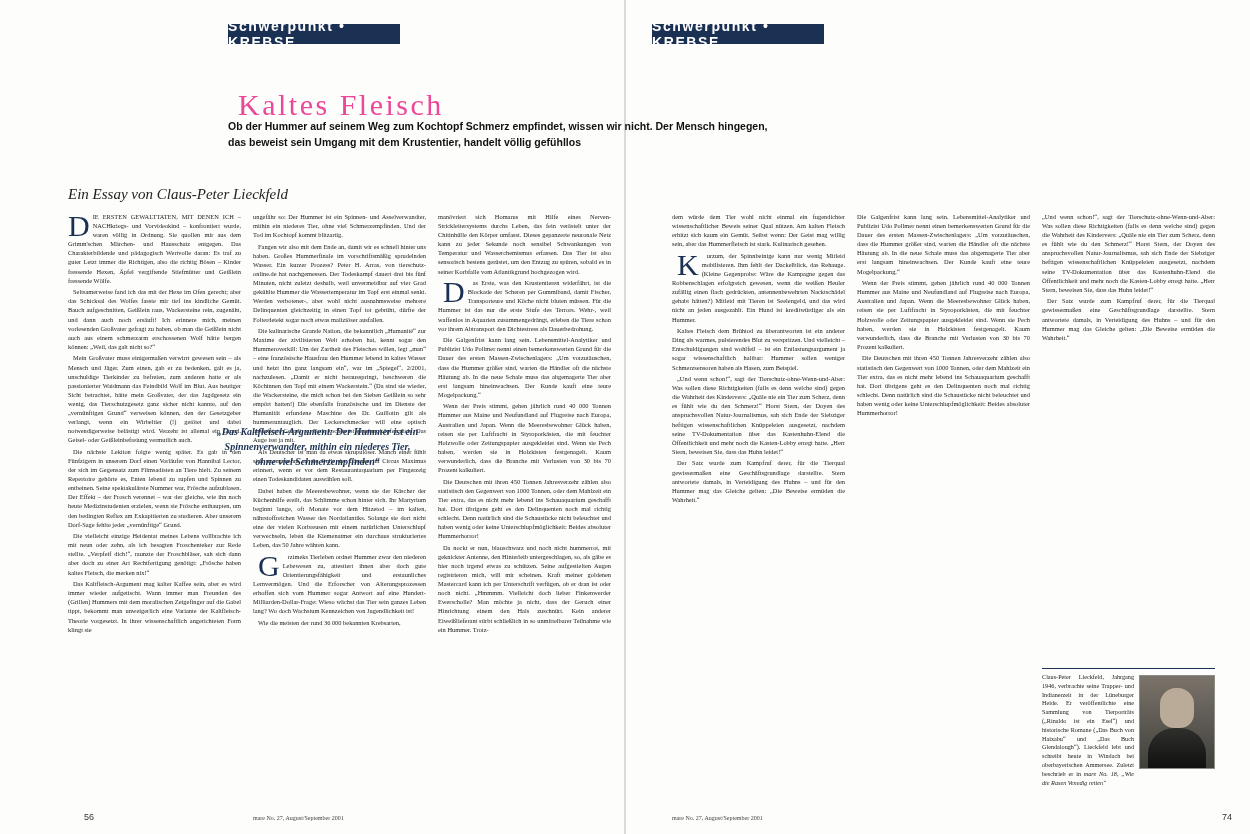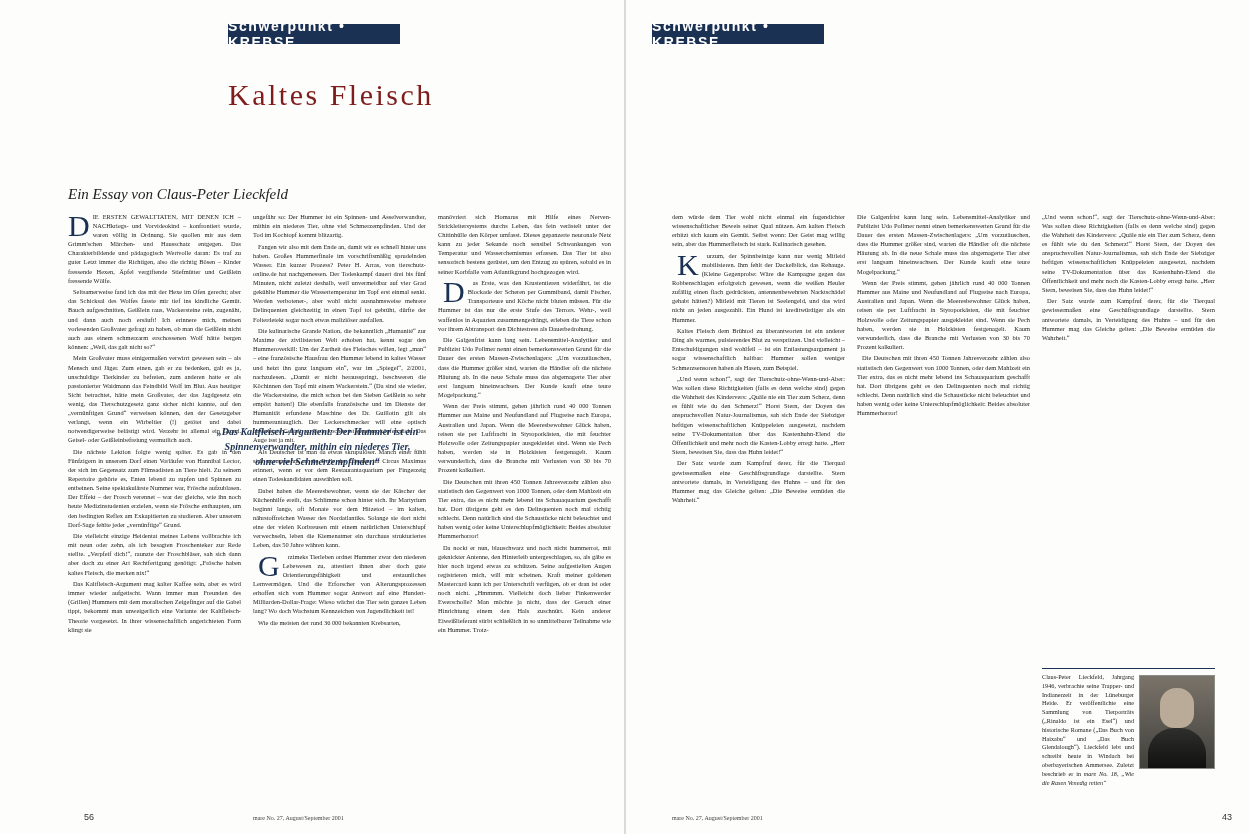--- a/index.html
+++ b/index.html
@@ -51,26 +51,26 @@
     justify-content: center;
     font-weight: bold;
   }
   .runhead-left { left: 228px; width: 172px; }
   .runhead-right { left: 652px; width: 172px; }
 
   h1.title {
     position: absolute;
     left: 228px;
     top: 78px;
-    margin: 0;
+    margin: 10px;
     font-family: "Liberation Serif", serif;
     font-size: 30px;
     letter-spacing: 2.5px;
     font-weight: normal;
-    color: #7f1d1d;
+    color: #ec4899;
   }
   .subtitle {
     position: absolute;
     left: 228px;
     top: 118px;
     width: 560px;
     font-family: "Liberation Sans", sans-serif;
     font-size: 10.5px;
     font-weight: bold;
     line-height: 1.55;
@@ -205,20 +205,21 @@
 
 <div class="page">
   <div class="sheet-left"></div>
   <div class="sheet-right"></div>
   <div class="gutter"></div>
 
   <div class="runhead runhead-left">Schwerpunkt • KREBSE</div>
   <div class="runhead runhead-right">Schwerpunkt • KREBSE</div>
 
   <h1 class="title">Kaltes Fleisch</h1>
+  <div class="subtitle">Ob der Hummer auf seinem Weg zum Kochtopf Schmerz empfindet, wissen wir nicht. Der Mensch hingegen, das beweist sein Umgang mit dem Krustentier, handelt völlig gefühllos</div>
   <div class="byline">Ein Essay von Claus-Peter Lieckfeld</div>
 
   <div class="col c1">
     <p class="first"><span class="dropcap">D</span><span>IE ERSTEN GEWALTTATEN, MIT DENEN ICH – NACHkriegs- und Vorvideokind – konfrontiert wurde, waren völlig in Ordnung. Sie quollen mir aus dem Grimm'schen Märchen- und Hausschatz entgegen. Das Charakterbildende und pädagogisch Wertvolle daran: Es traf zu guter Letzt immer die Richtigen, also die richtig Bösen – Kinder fressende Hexen, Äpfel vergiftende Stiefmütter und Geißlein fressende Wölfe.</span></p>
     <p>Seltsamerweise fand ich das mit der Hexe im Ofen gerecht; aber das Schicksal des Wolfes fasste mir tief ins kindliche Gemüt. Bauch aufgeschnitten, Geißlein raus, Wackersteine rein, zugenäht, und dann auch noch ersäuft! Ich erinnere mich, meinen vorlesenden Großvater gefragt zu haben, ob man die Geißlein nicht auch aus einem schmerzarm erschossenen Wolf hätte bergen können: „Weil, das galt nicht so?“</p>
     <p>Mein Großvater muss einigermaßen verwirrt gewesen sein – als Mensch und Jäger. Zum einen, gab er zu bedenken, galt es ja, unschuldige Tierkinder zu befreien, zum anderen hatte er als passionierter Waidmann das Feindbild Wolf im Blut. Aus heutiger Sicht betrachtet, hätte mein Großvater, der das Jagdgesetz ein wenig, das Tierschutzgesetz ganz sicher nicht kannte, auf den „vernünftigen Grund“ verweisen können, den der Gesetzgeber verlangt, wenn ein Wirbeltier (!) getötet und dabei notwendigerweise belästigt wird. Verzehr ist allemal ein Grund. Geisel- oder Geißleinbefreiung vermutlich auch.</p>
     <p>Die nächste Lektion folgte wenig später. Es gab in den Fünfzigern in unserem Dorf einen Vorläufer von Hannibal Lector, der sich im Gegensatz zum Filmsadisten an Tiere hielt. Zu seinem Repertoire gehörte es, Enten lebend zu rupfen und Spinnen zu entbeinen. Seine spektakulärste Nummer war, Frösche aufzublasen. Der Effekt – der Frosch verennet – war der gleiche, wie ihn noch heute Medizinstudenten erzielen, wenn sie Frösche enthaupten, um den bedingten Reflex am Exkapitierten zu studieren. Aber unserem Dorf-Sage fehlte jeder „vernünftige“ Grund.</p>
     <p>Die vielleicht einzige Heidentat meines Lebens vollbrachte ich mit neun oder zehn, als ich besagten Froschenteker zur Rede stellte. „Verpfeif dich!“, raunzte der Froschbläser, sah sich dann aber doch zu einer Art Rechtfertigung genötigt: „Frösche haben kaltes Fleisch, die merken nix!“</p>
     <p>Das Kaltfleisch-Argument mag kalter Kaffee sein, aber es wird immer wieder aufgetischt. Wann immer man Freunden des (Grillen) Hummers mit dem moralischen Zeigefinger auf die Gabel tippt, bekommt man unweigerlich eine Variante der Kaltfleisch-Theorie vorgesetzt. In ihrer wissenschaftlich angerichteten Form klingt sie</p>
   </div>
@@ -263,16 +264,16 @@
 
   <div class="pullquote pq-left">„Das Kaltfleisch-Argument: Der Hummer ist ein Spinnenverwandter, mithin ein niederes Tier, ohne viel Schmerzempfinden“</div>
 
   <div class="bio">
     <div class="rule"></div>
     <div class="portrait"></div>
     <span>Claus-Peter Lieckfeld, Jahrgang 1946, verbrachte seine Trapper- und Indianerzeit in der Lüneburger Heide. Er veröffentlichte eine Sammlung von Tierporträts („Rinaldo ist ein Esel“) und historische Romane („Das Buch von Haixabu“ und „Das Buch Glendalough“). Lieckfeld lebt und schreibt heute in Windach bei oberbayerischen Ammersee. Zuletzt beschrieb er in </span><em>mare No. 18, „Wie die Rasen Venedig retten“</em>
   </div>
 
   <div class="folio folio-left">56</div>
-  <div class="folio folio-right">43</div>
+  <div class="folio folio-right">74</div>
   <div class="source source-left">mare No. 27, August/September 2001</div>
   <div class="source source-right">mare No. 27, August/September 2001</div>
 </div>
 
 </body></html>

